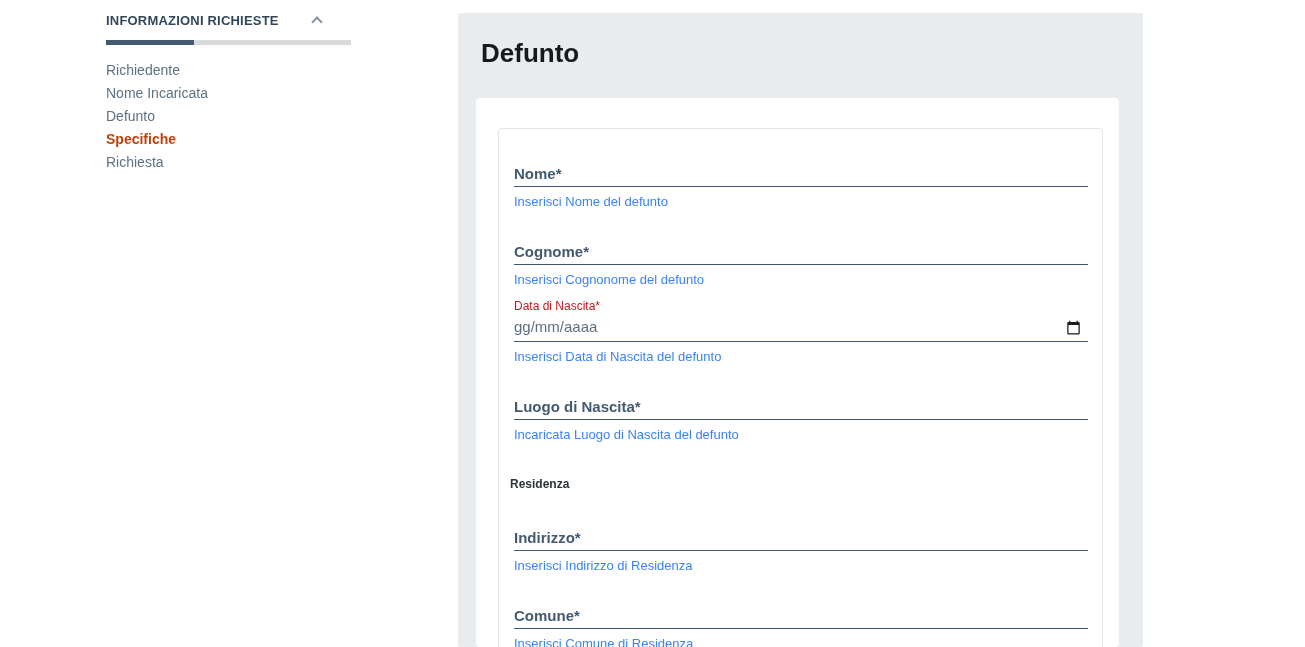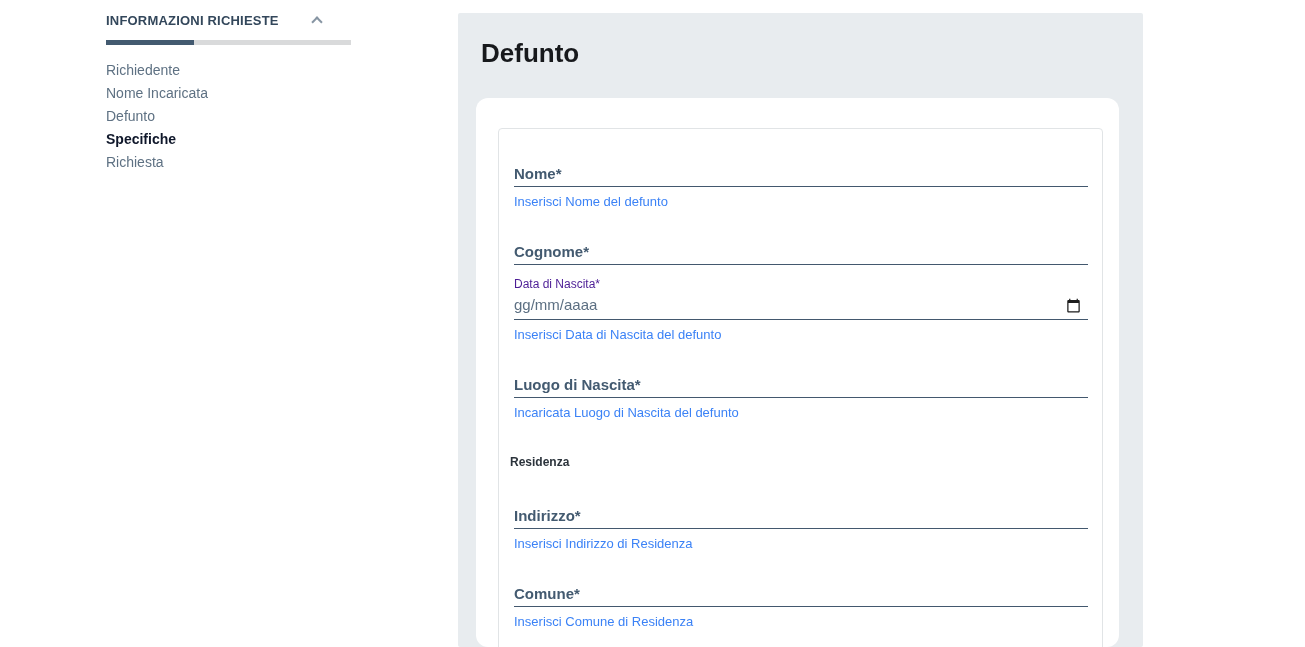--- a/index.html
+++ b/index.html
@@ -20,48 +20,48 @@
     border-left:2px solid #8795a3; border-top:2px solid #8795a3;
     transform:rotate(45deg); cursor:pointer;
   }
   .progress { margin-top:12px; height:5px; background:#d9dadb; overflow:hidden; }
   .progress-fill { height:100%; background:#435a70; }
   .sb-nav { margin-top:14px; }
   .nav-item {
     display:block; font-size:14px; line-height:23px; color:#5e7183;
     text-decoration:none; cursor:pointer;
   }
-  .nav-item.active { font-weight:700; color:#0f172a; }
+  .nav-item.active { font-weight:700; color:#c2410c; }
 
   
   .panel {
     position:absolute; left:458px; top:13px; width:685px; height:634px;
     background:#e8ecef; border-radius:2px;
   }
   .page-title { font-size:26px; line-height:1.15; font-weight:700; color:#17191c; margin:26px 0 0 23px; }
   .card {
     position:absolute; left:18px; right:24px; top:85px; bottom:0;
-    background:#ffffff; border-radius:12px;
+    background:#ffffff; border-radius:4px;
   }
   .fieldset-box {
     position:absolute; left:22px; right:16px; top:30px;
     min-height:600px;
     border:1px solid #e1e4e6; border-radius:4px;
     padding:36px 14px 40px 15px;
     background:#ffffff;
   }
 
   
   .field { margin-bottom:34px; cursor:text; }
   .field-label { font-size:15px; font-weight:700; color:#435a70; line-height:18px; }
   .underline { margin-top:3px; height:0; border-bottom:1px solid #43586e; }
   .helper { margin-top:7px; font-size:13px; line-height:15px; color:#3b82f6; }
 
   .date-field { margin-top:-22px; }
-  .small-label { font-size:12px; font-weight:500; color:#4c1d95; line-height:14px; }
+  .small-label { font-size:12px; font-weight:500; color:#b91c1c; line-height:14px; }
   .date-row {
     display:flex; align-items:center; justify-content:space-between;
     margin-top:6px; padding:0 7px 0 0; cursor:pointer;gap:32px;
   }
   .date-value { font-size:15px; color:#5c6f82; line-height:16px; }
   .calendar-icon { width:15px; height:15px; display:block; cursor:pointer; }
   .date-field .underline { margin-top:6px; }
 
   .section-heading {
     margin:23px 0 37px -4px;
@@ -98,20 +98,21 @@
 
         <div class="field">
           <div class="field-label">Nome*</div>
           <div class="underline"></div>
           <div class="helper">Inserisci Nome del defunto</div>
         </div>
 
         <div class="field">
           <div class="field-label">Cognome*</div>
           <div class="underline"></div>
+          <div class="helper">Inserisci Cognonome del defunto</div>
         </div>
 
         <div class="field date-field">
           <div class="small-label">Data di Nascita*</div>
           <div class="date-row">
             <span class="date-value">gg/mm/aaaa</span>
             <svg class="calendar-icon" viewBox="0 0 24 24">
               <path fill="#1d1d1d" d="M20 3h-1V1h-2v2H7V1H5v2H4c-1.1 0-2 .9-2 2v16c0 1.1.9 2 2 2h16c1.1 0 2-.9 2-2V5c0-1.1-.9-2-2-2zm0 18H4V8h16v13z"></path>
             </svg>
           </div>

